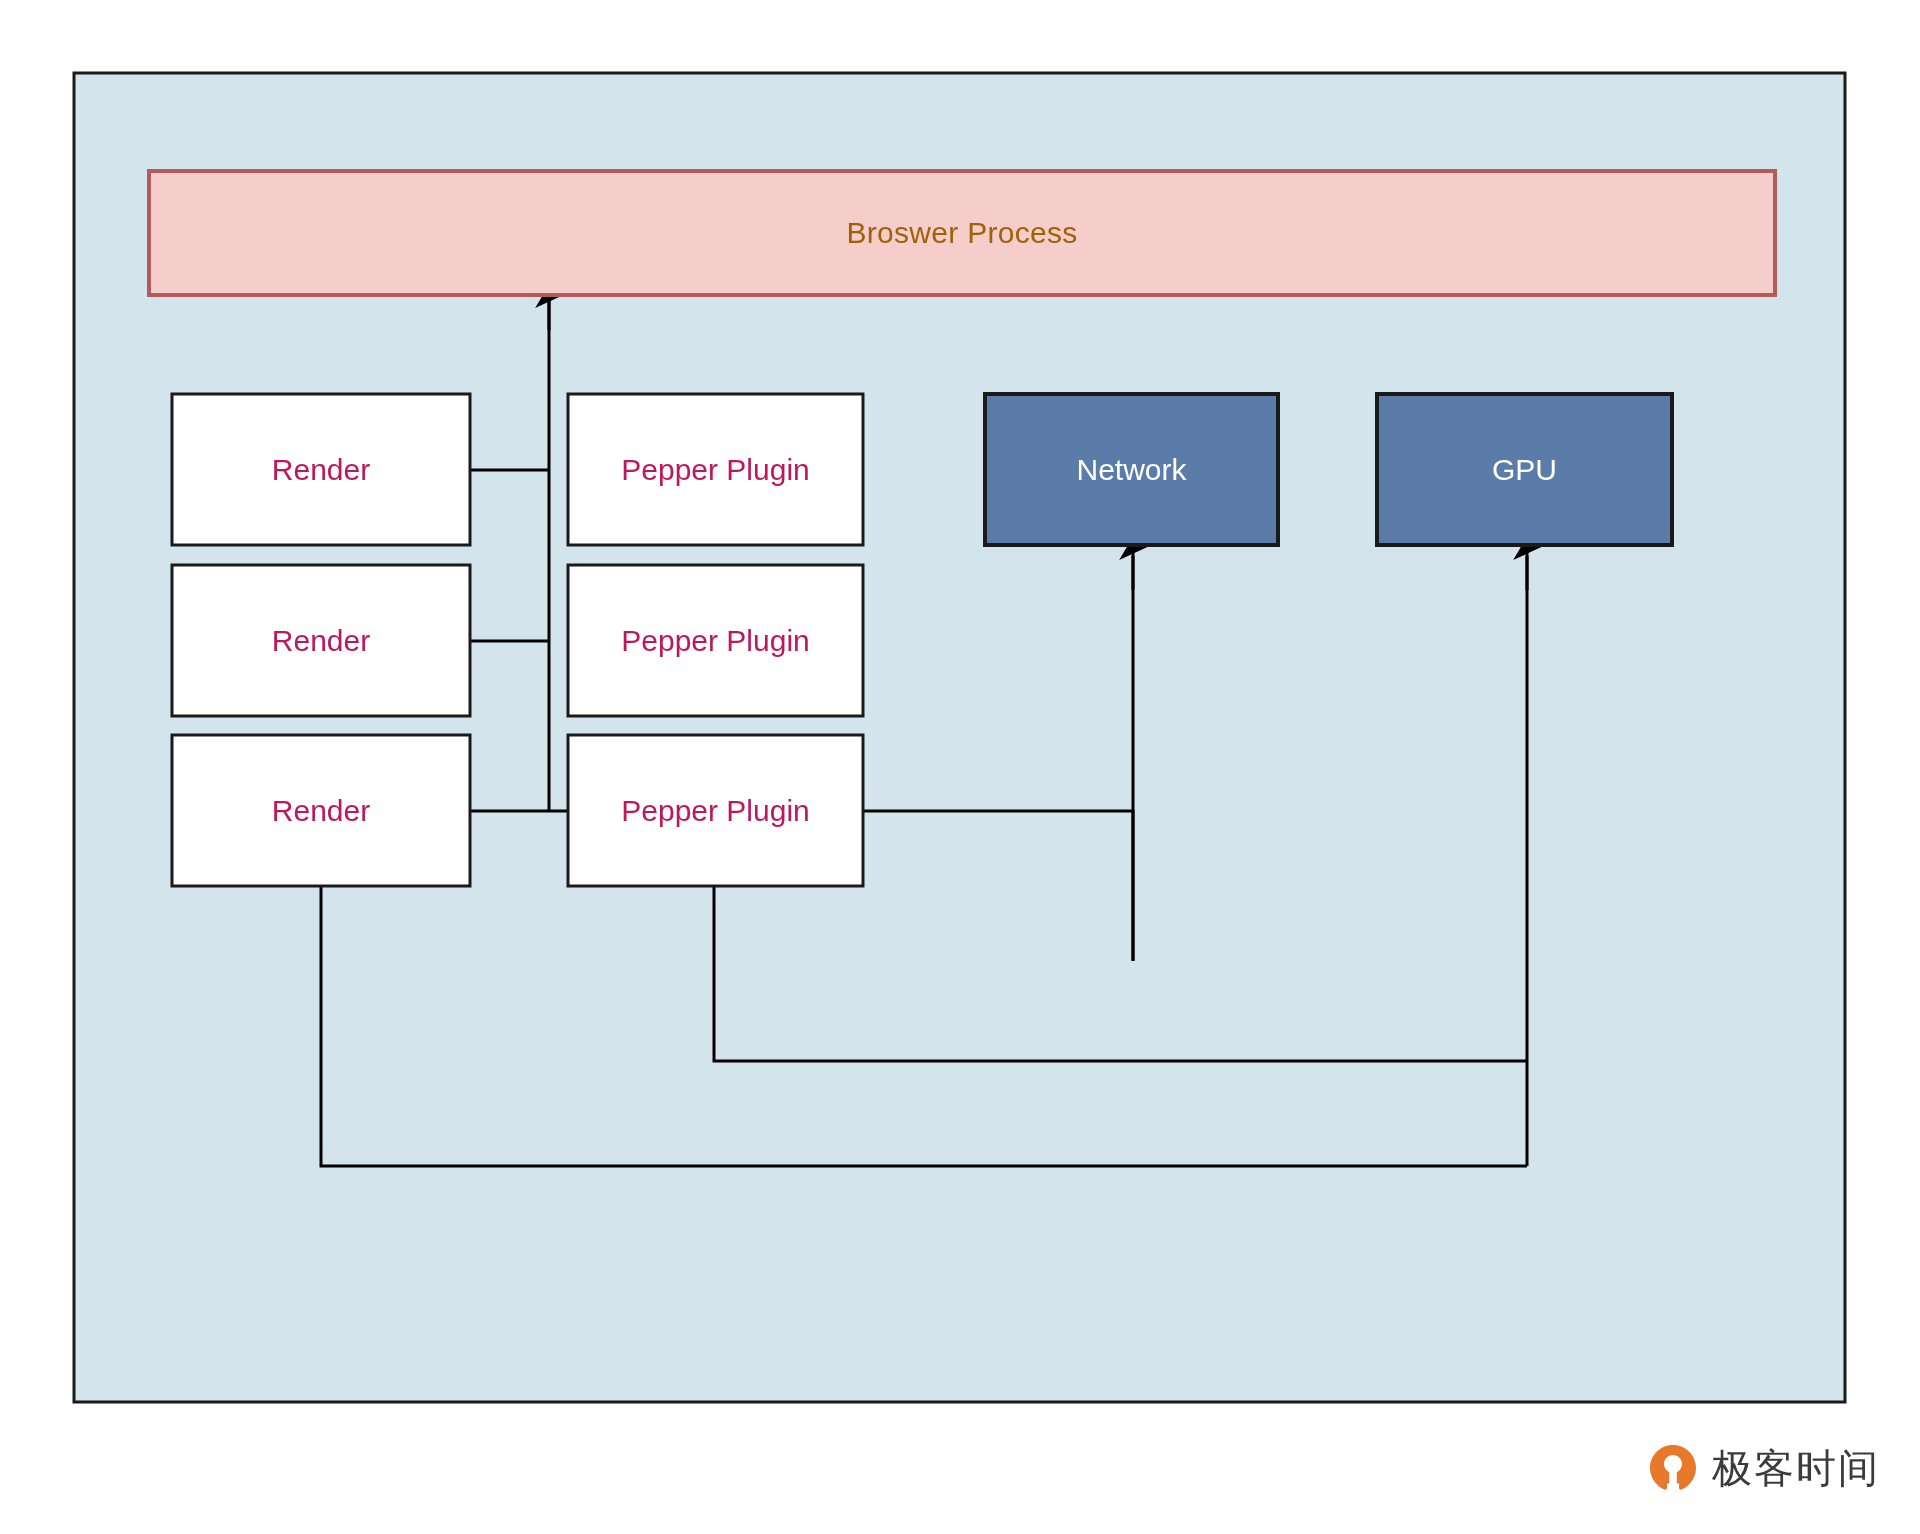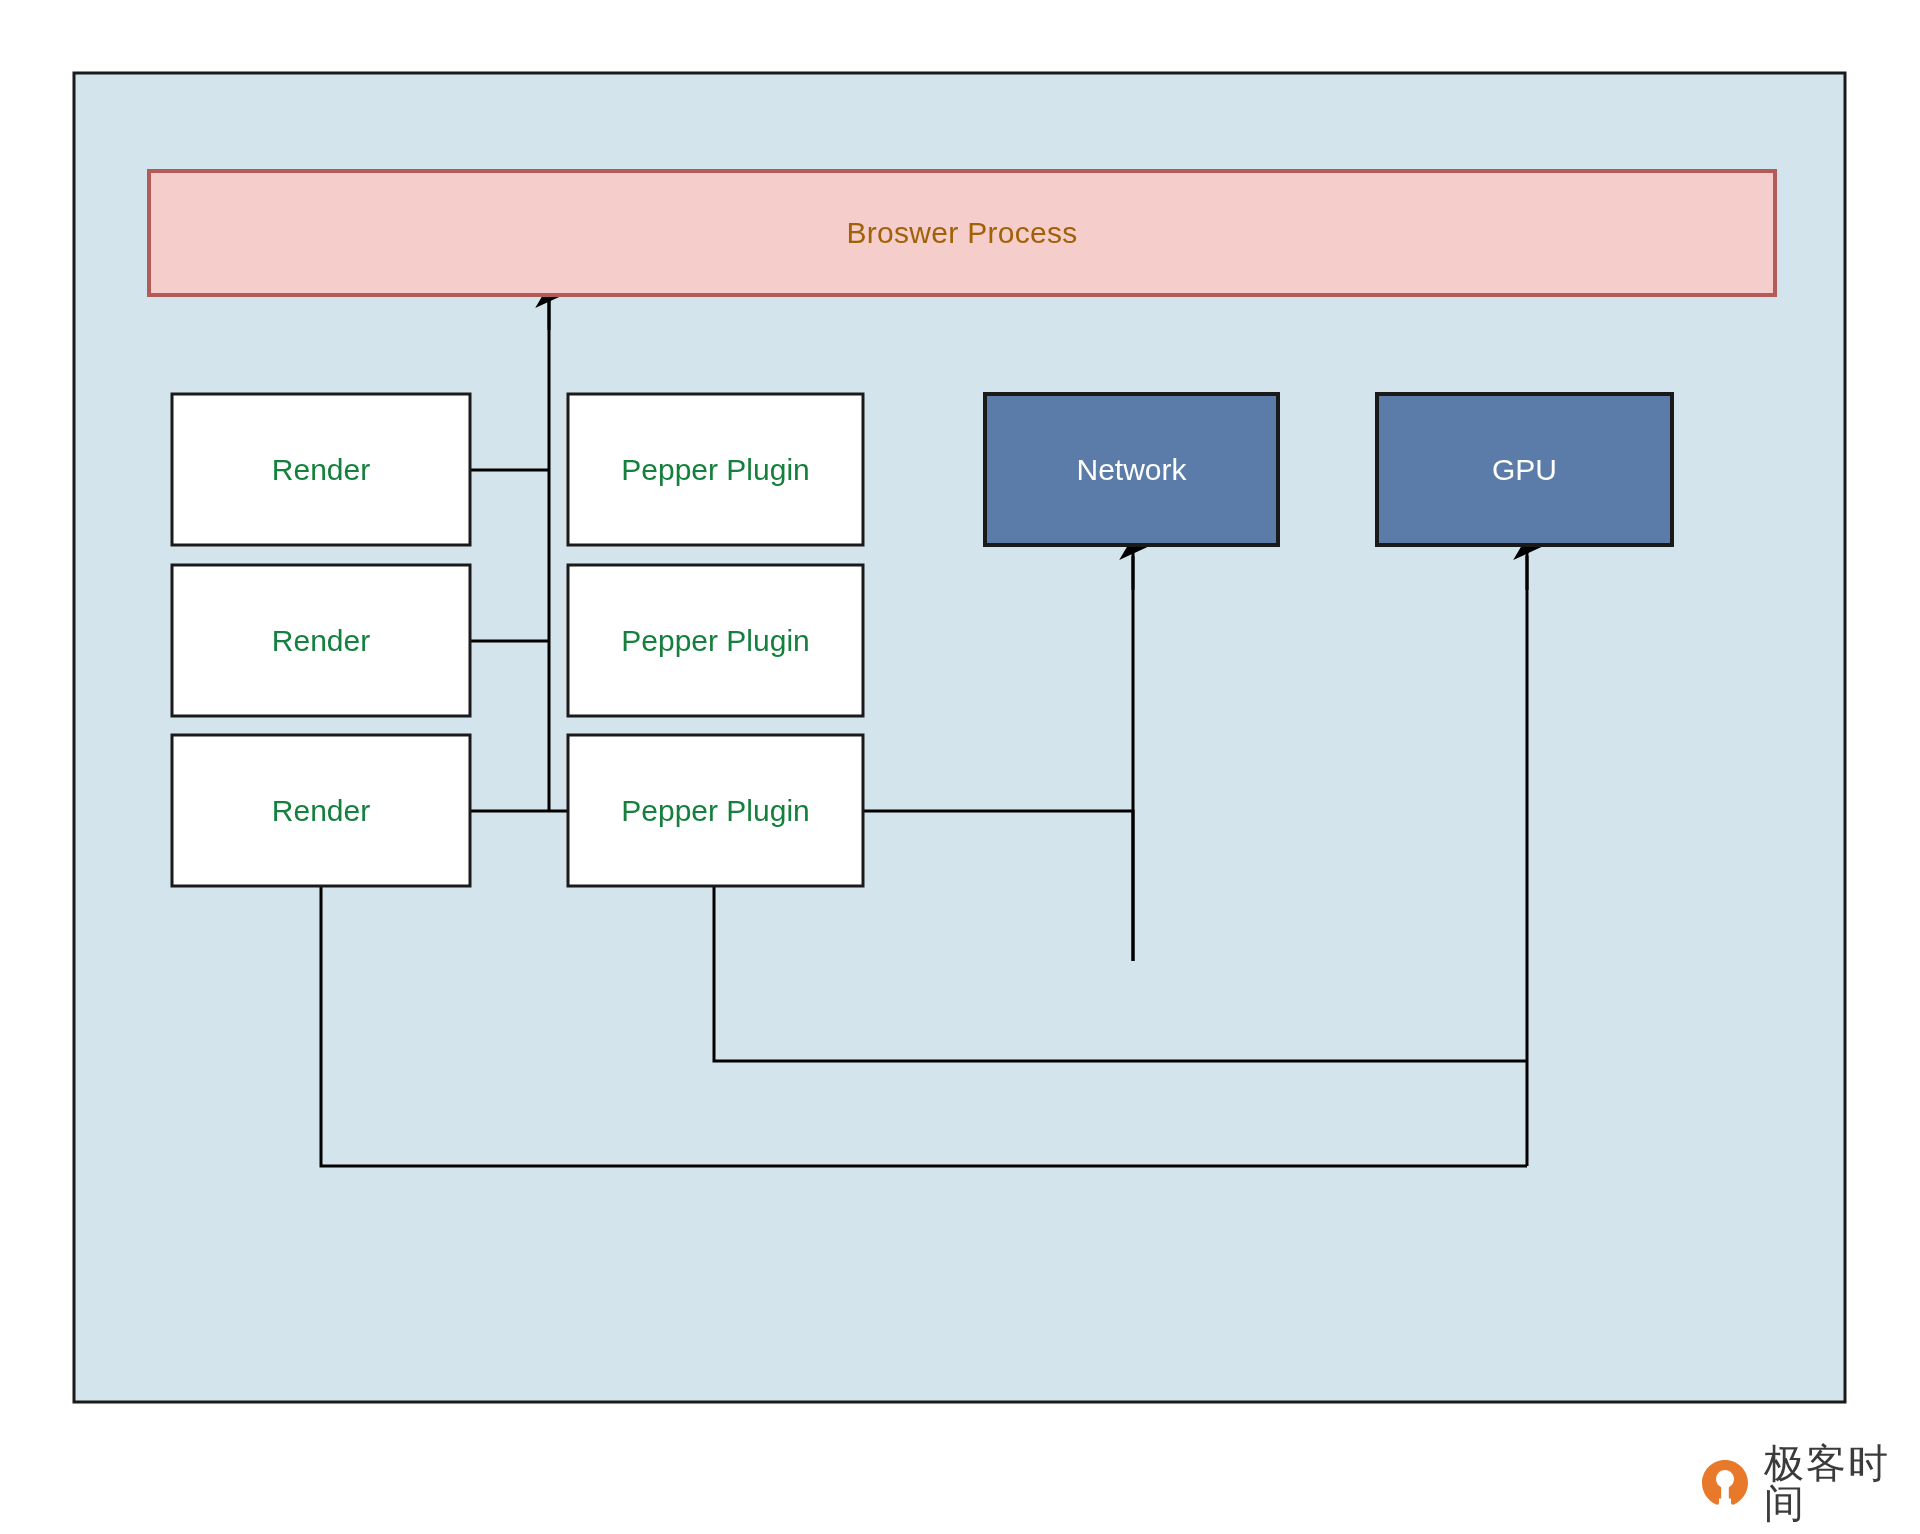--- a/index.html
+++ b/index.html
@@ -41,32 +41,32 @@
 
   
   .lbl-browser {
     font-size: 30px;
     color: #a16207;
     letter-spacing: 0.3px;
   }
   
   .lbl-white {
     font-size: 30px;
-    color: #15803d;
+    color: #be185d;
   }
   
   .lbl-blue {
     font-size: 30px;
     color: #ffffff;
   }
 
   
   #brand-logo {
     position: absolute;
-    left: 1700px;
+    left: 1648px;
     top: 1443px;
     display: flex;
     flex-direction: row;
     align-items: center;
     gap: 14px;
   }
   .logo-mark {
     width: 50px;
     height: 50px;
     position: relative;

